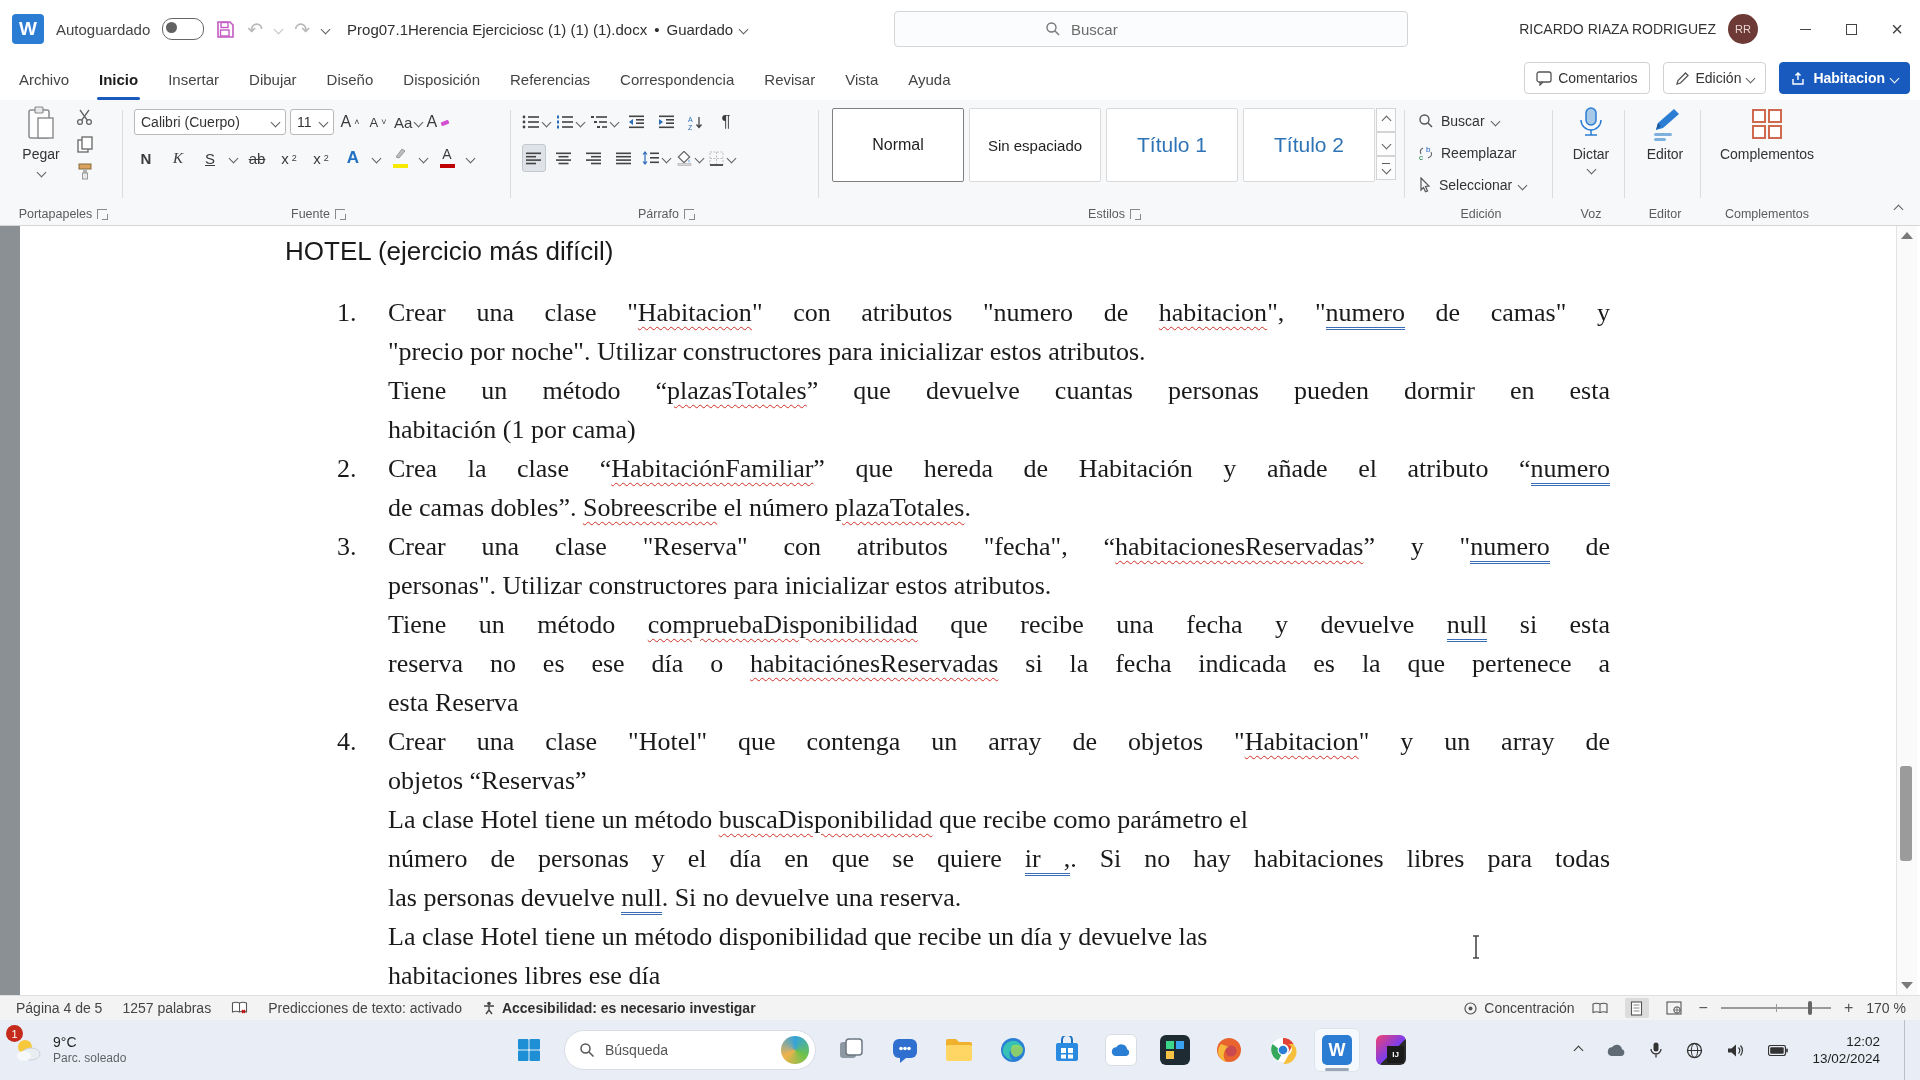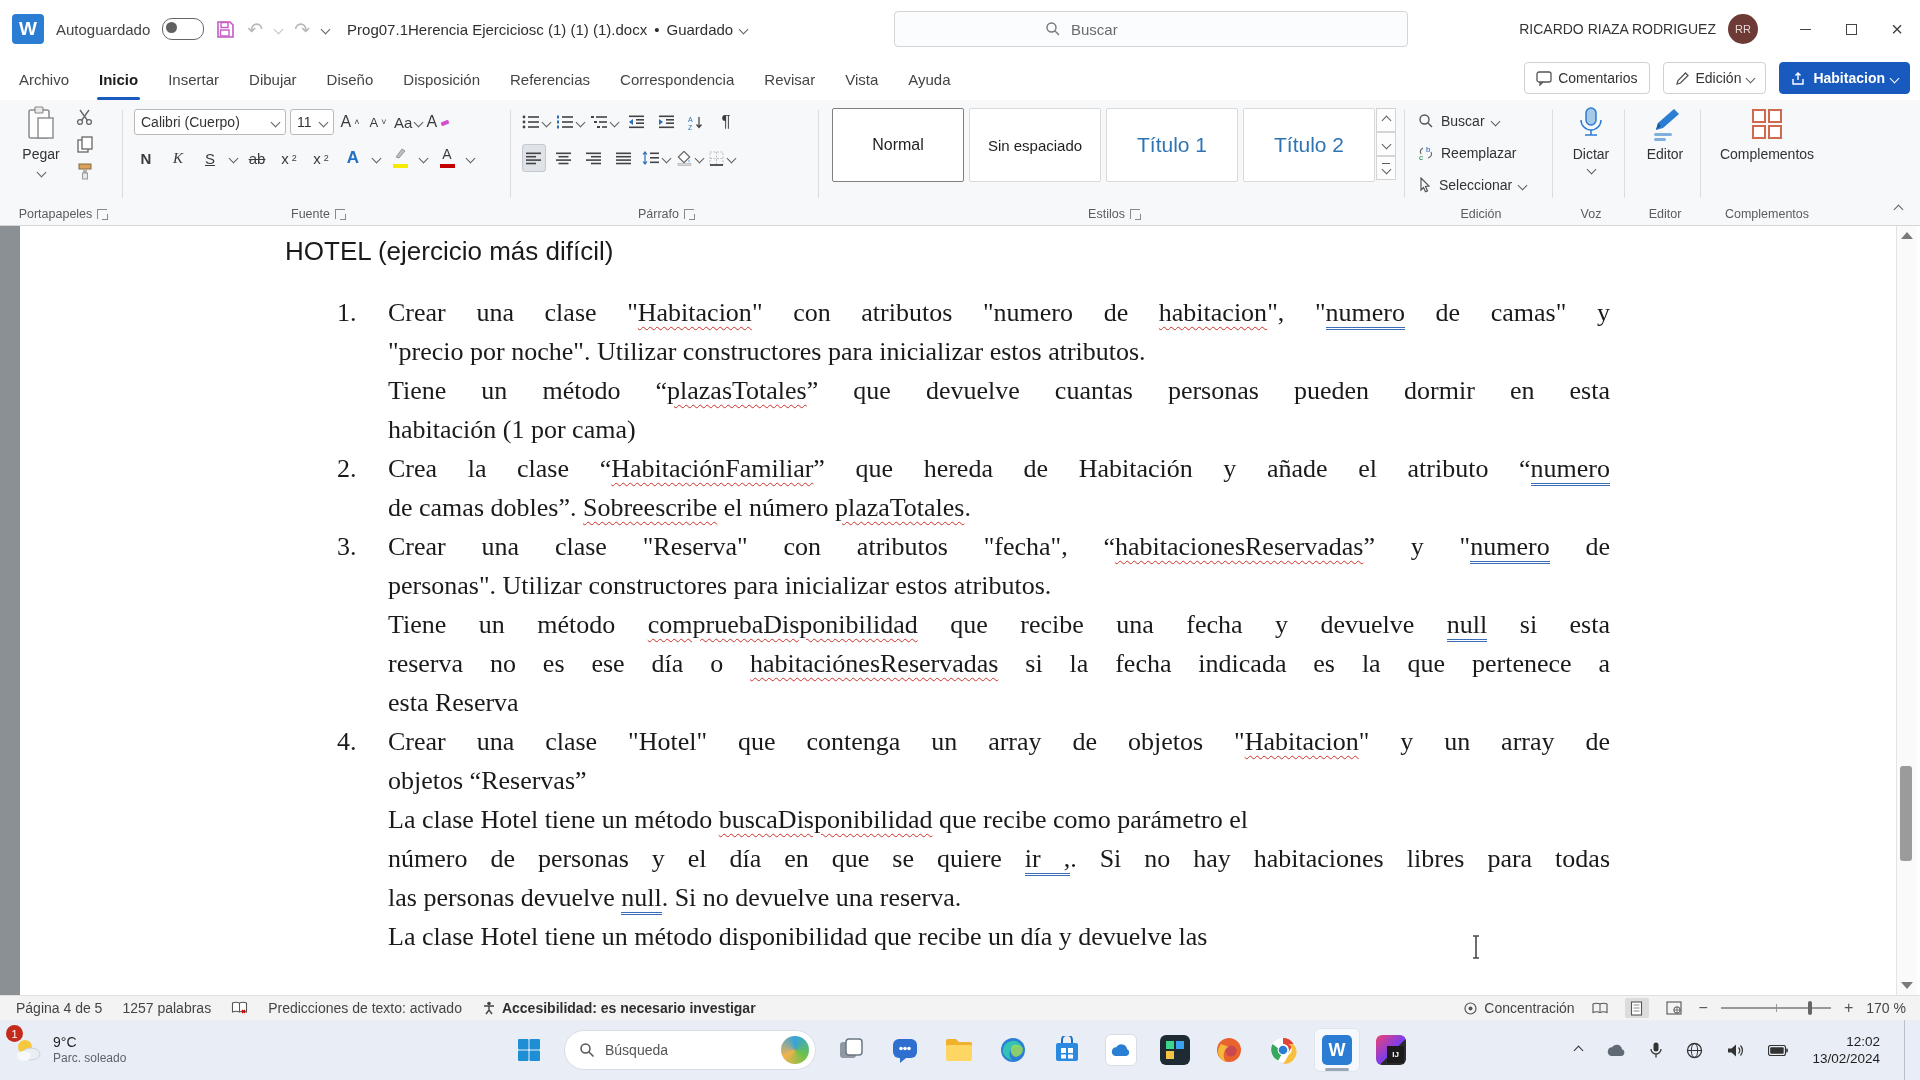--- a/index.html
+++ b/index.html
@@ -662,20 +662,24 @@
           <span class="ltxt"><span>número de personas y el día en que se quiere </span><span class="db">ir ,</span><span>. Si no hay habitaciones libres para todas</span></span>
         </div>
         <div class="dline">
           <span class="num"></span>
           <span class="ltxt"><span>las personas devuelve </span><span class="db">null</span><span>. Si no devuelve una reserva.</span></span>
         </div>
         <div class="dline">
           <span class="num"></span>
           <span class="ltxt"><span>La clase Hotel tiene un método disponibilidad que recibe un día y devuelve las</span></span>
         </div>
+        <div class="dline">
+          <span class="num"></span>
+          <span class="ltxt"><span>habitaciones libres ese día</span></span>
+        </div>
       </div>
   </div>
   <div id="vscroll" class="abs">
     <div class="scr-arrow scr-up"></div>
     <div id="scr-thumb"></div>
     <div class="scr-arrow scr-down"></div>
   </div>
   <svg id="ibeam" class="abs" width="12" height="26" viewBox="0 0 12 26">
       <path d="M3 2 H9 M6 2 V24 M3 24 H9" stroke="#4a4a4a" stroke-width="1.6" fill="none"></path>
     </svg>

